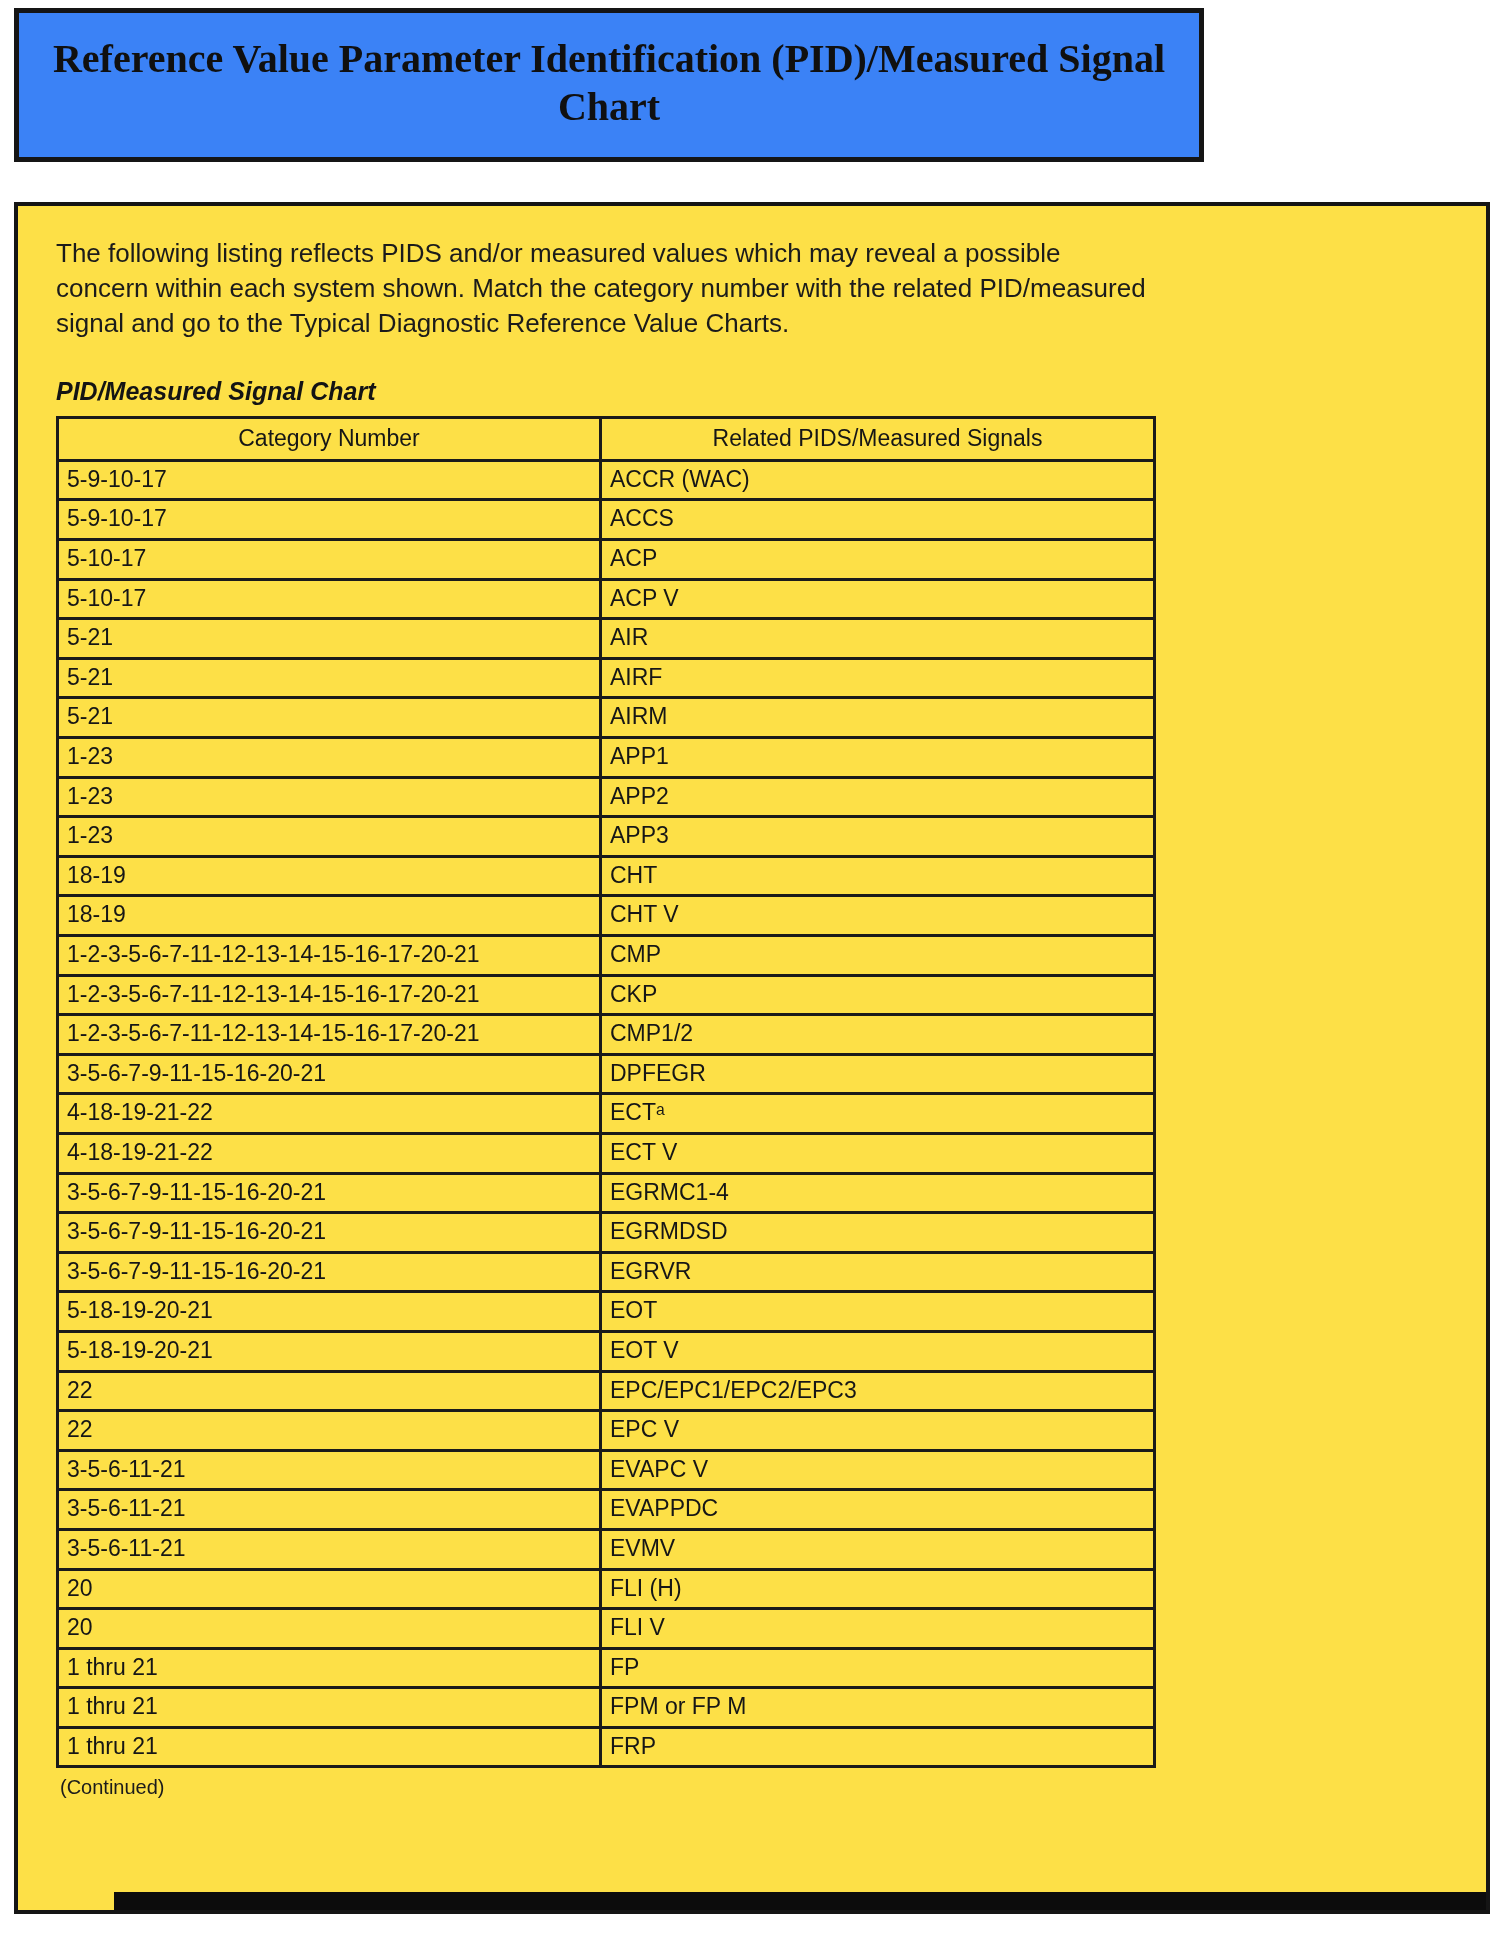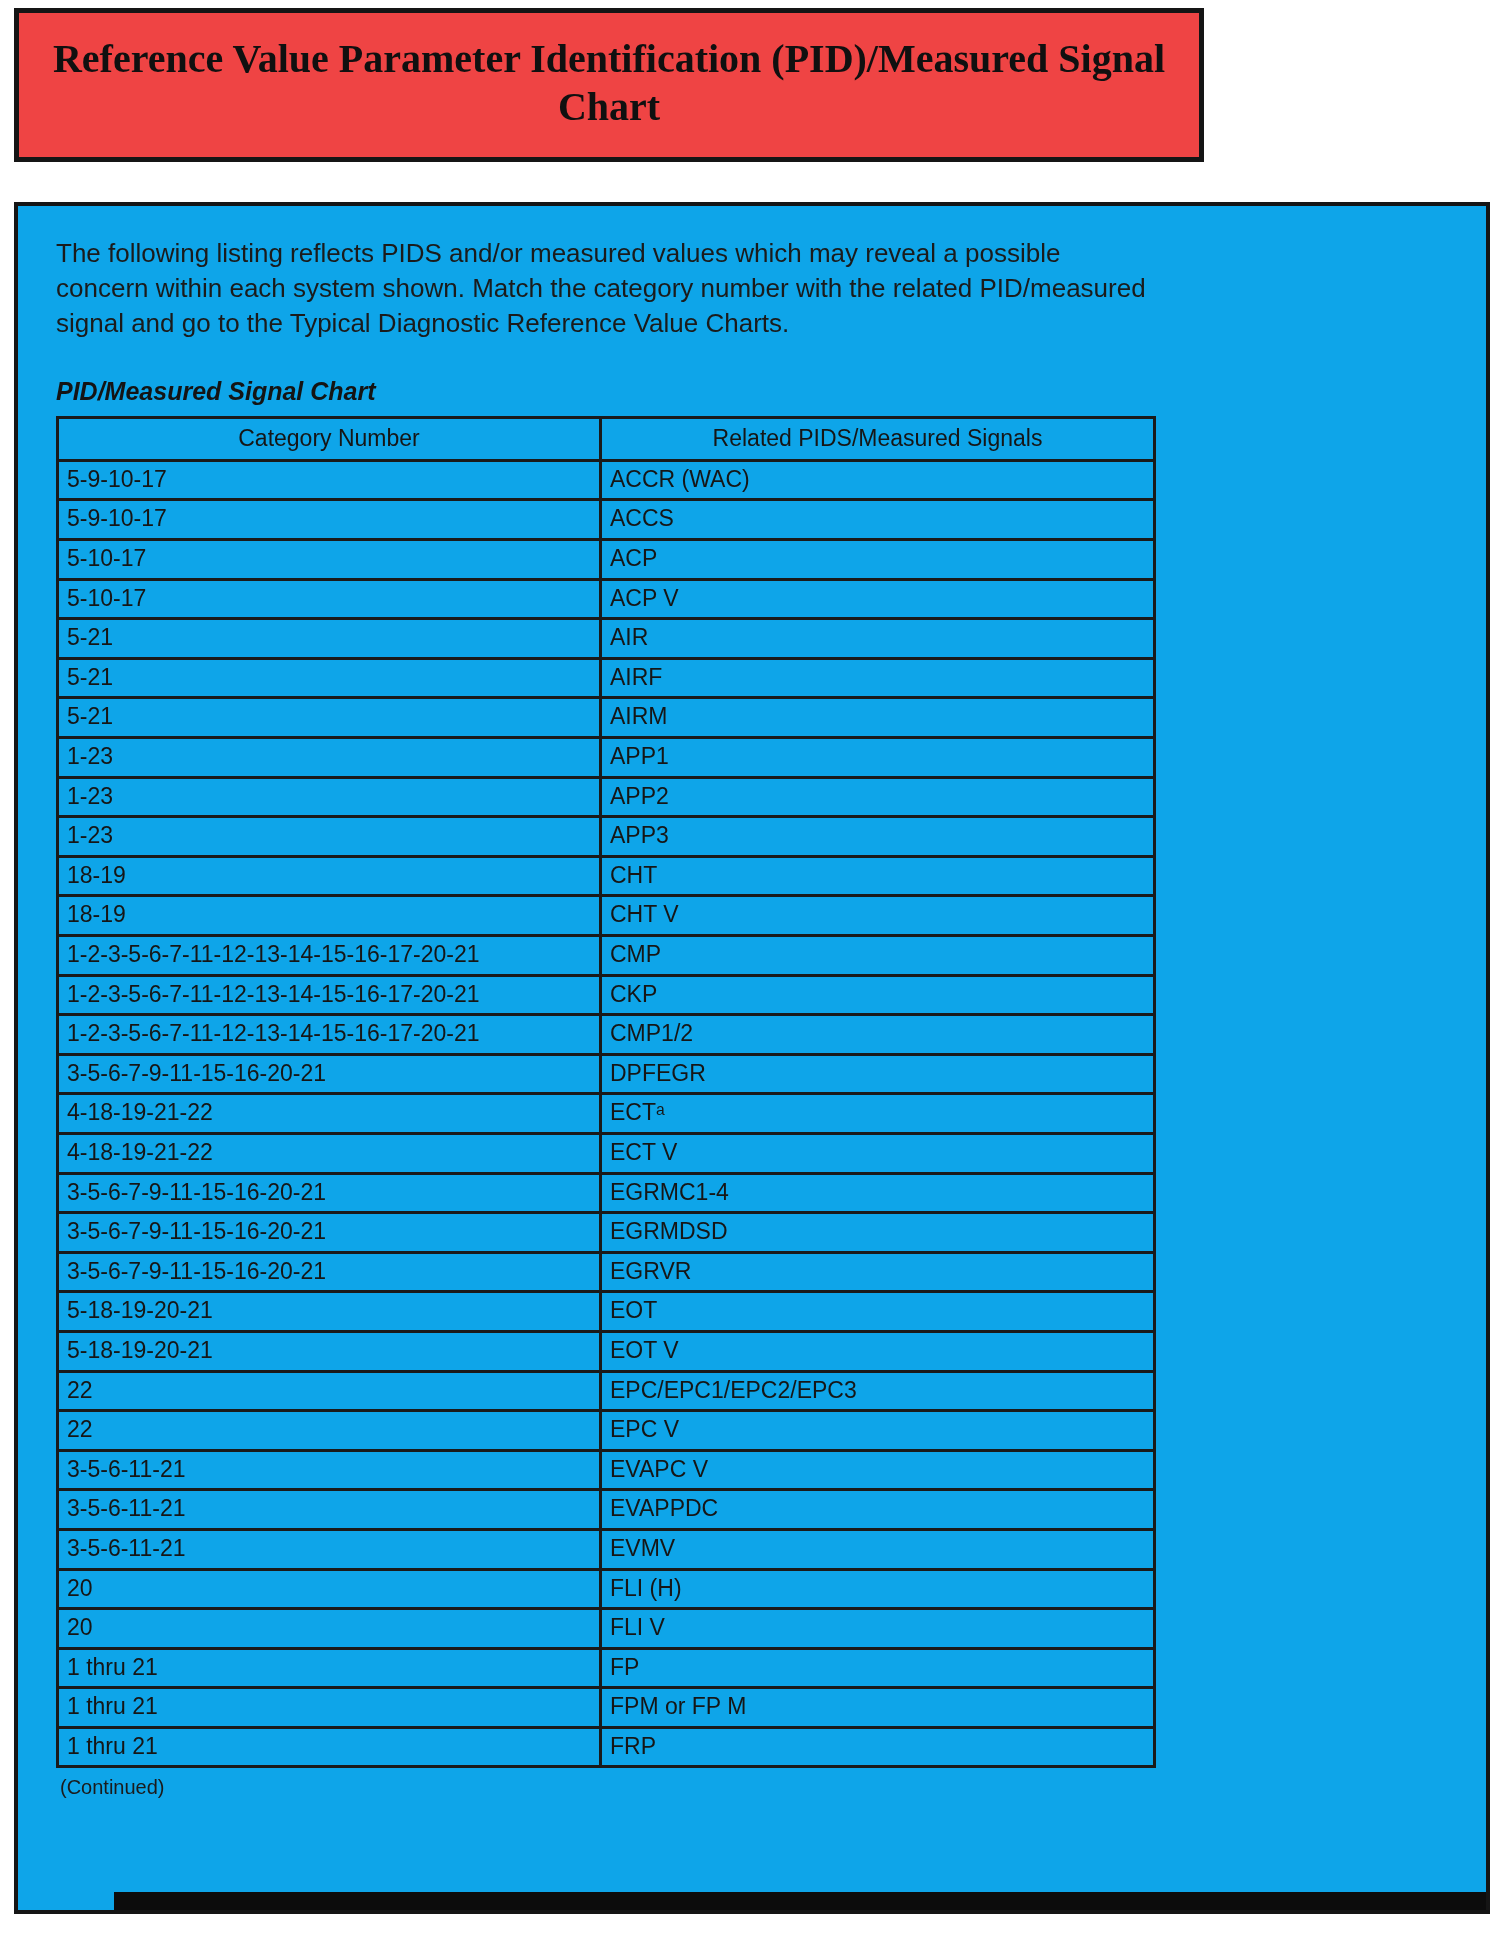--- a/index.html
+++ b/index.html
@@ -14,37 +14,37 @@
   .page {
     position: relative;
     width: 100%;
     height: 100%;
     padding: 8px 14px;
   }
   .title-box {
     width: 1190px;
     border: 5px solid #151515;
     padding: 22px 22px 26px;
-    background: #ef4444;
+    background: #3b82f6;
   }
   .title-box h1 {
     font-family: "Liberation Serif", serif;
     font-weight: bold;
     font-size: 40px;
     line-height: 1.2;
     text-align: center;
     color: #101010;
   }
   .main-box {
     margin-top: 40px;
     height: 1712px;
     border: 4px solid #151515;
     padding: 30px 38px 0 38px;
     position: relative;
-    background: #0ea5e9;
+    background: #fde047;
     overflow: visible;
   }
   .intro {
     width: 1104px;
     font-size: 26px;
     line-height: 1.35;
     color: #1b1b1b;
   }
   .section-heading {
     margin-top: 36px;

